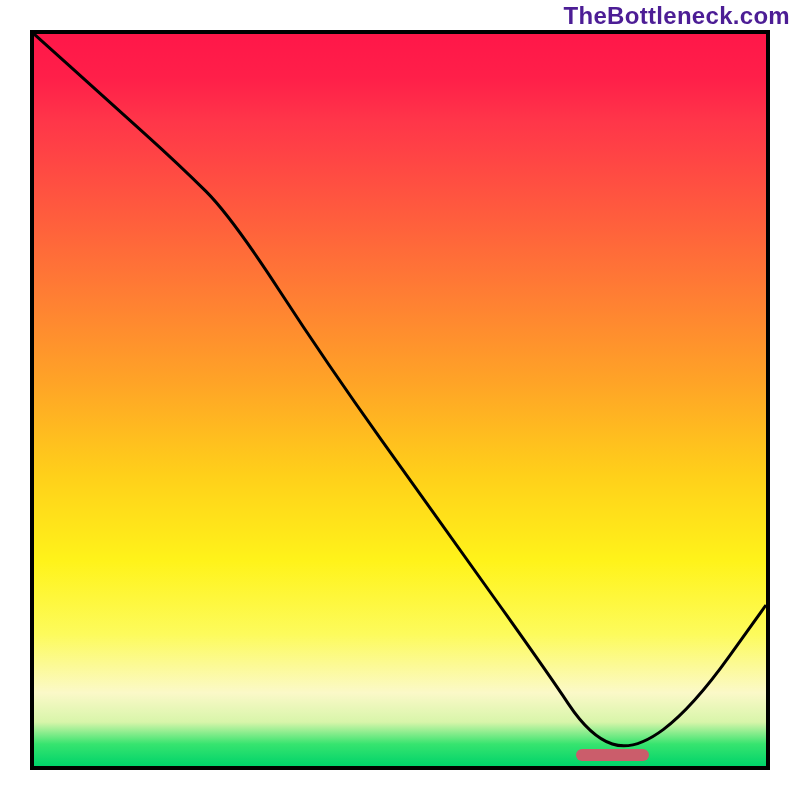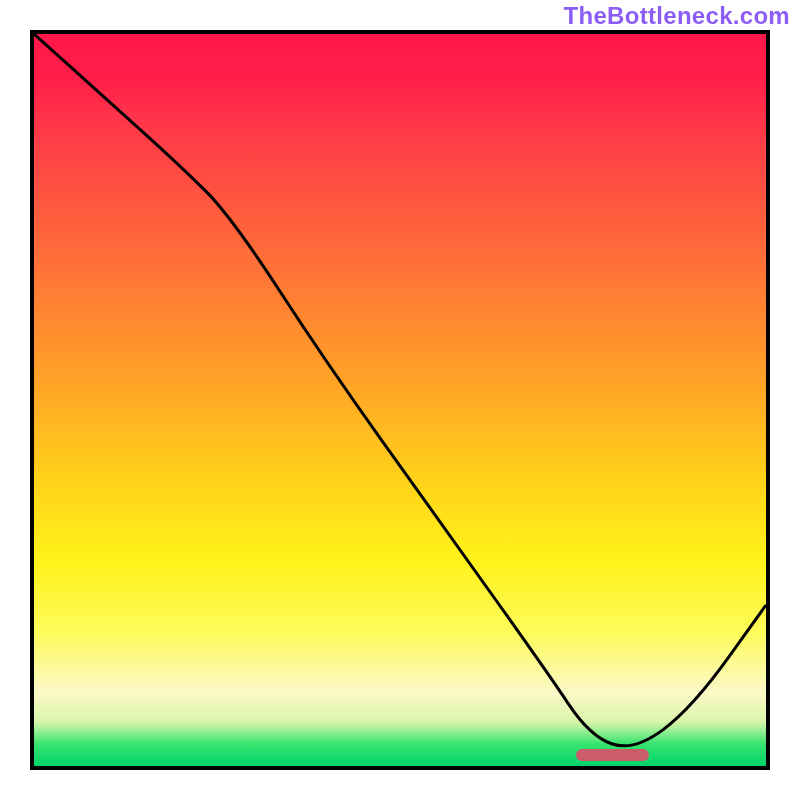--- a/index.html
+++ b/index.html
@@ -16,21 +16,21 @@
     width: 800px;
     height: 800px;
     box-sizing: border-box;
   }
   .watermark {
     position: absolute;
     top: 2px;
     right: 10px;
     font-size: 24px;
     font-weight: 600;
-    color: #8b5cf6;
+    color: #4c1d95;
     letter-spacing: 0.3px;
   }
   .plot-frame {
     position: absolute;
     left: 30px;
     top: 30px;
     width: 740px;
     height: 740px;
     box-sizing: border-box;
     border: 4px solid #000;

